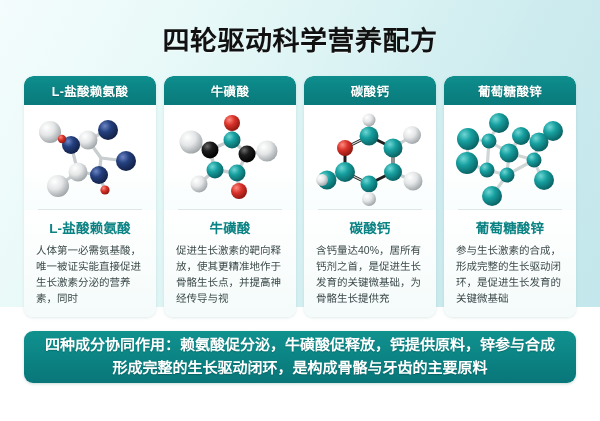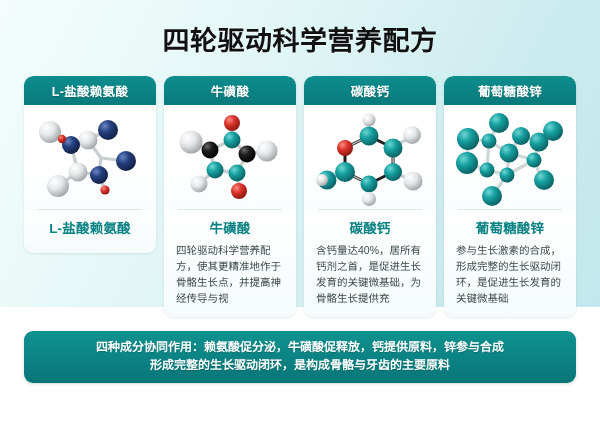--- a/index.html
+++ b/index.html
@@ -37,21 +37,21 @@
     text-align: center;
     text-shadow: 0 1px 0 rgba(255,255,255,0.55);
   }
 
   
   .cards-row {
     margin-top: 18px;
     width: 552px;
     display: flex;
     gap: 8px;
-    align-items: flex-start;
+    align-items: flex-end;
   }
 
   .ingredient-card {
     flex: 1 1 0;
     min-width: 0;
     background: linear-gradient(180deg, #fdfffe 0%, #fbfefe 40%, #eef9f8 100%);
     border-radius: 9px;
     box-shadow: 0 1px 3px rgba(20, 90, 95, 0.13);
     display: flex;
     flex-direction: column;
@@ -129,21 +129,21 @@
     box-shadow: 0 1px 3px rgba(15, 80, 85, 0.22);
     display: flex;
     flex-direction: column;
     align-items: center;
     justify-content: center;
     padding: 7px 16px;
     box-sizing: border-box;
   }
   .summary-line {
     color: #ffffff;
-    font-size: 12px;
+    font-size: 15px;
     font-weight: 700;
     line-height: 1.48;
     text-align: center;
     white-space: nowrap;
     text-shadow: 0 1px 1px rgba(0,0,0,0.2);
   }
 </style>
 </head>
 <body>
 
@@ -196,20 +196,21 @@
           <circle cx="80" cy="20" r="10" fill="url(#gBlue)"></circle>
           <circle cx="98" cy="51" r="10" fill="url(#gBlue)"></circle>
           <circle cx="71" cy="65" r="9" fill="url(#gBlue)"></circle>
           <circle cx="34" cy="29" r="4.2" fill="url(#gRed)"></circle>
           <circle cx="77" cy="80" r="4.6" fill="url(#gRed)"></circle>
         </svg>
       </div>
       <div class="card-divider"></div>
       <div class="card-body">
         <div class="card-subtitle">L-盐酸赖氨酸</div>
+        <div class="card-text">人体第一必需氨基酸，唯一被证实能直接促进生长激素分泌的营养素，同时</div>
       </div>
     </div>
 
     <div class="ingredient-card">
       <div class="card-header">
         <span class="card-header-label">牛磺酸</span>
       </div>
       <div class="molecule-area">
         <svg width="118" height="96" viewBox="0 0 118 96">
           <defs>
@@ -244,21 +245,21 @@
           <circle cx="61" cy="30" r="8.5" fill="url(#gTeal)"></circle>
           <circle cx="44" cy="60" r="8.5" fill="url(#gTeal)"></circle>
           <circle cx="66" cy="63" r="8.5" fill="url(#gTeal)"></circle>
           <circle cx="61" cy="13" r="8" fill="url(#gRed)"></circle>
           <circle cx="68" cy="81" r="8" fill="url(#gRed)"></circle>
         </svg>
       </div>
       <div class="card-divider"></div>
       <div class="card-body">
         <div class="card-subtitle">牛磺酸</div>
-        <div class="card-text">四轮驱动科学营养配方，使其更精准地作于骨骼生长点，并提高神经传导与视</div>
+        <div class="card-text">促进生长激素的靶向释放，使其更精准地作于骨骼生长点，并提高神经传导与视</div>
       </div>
     </div>
 
     <div class="ingredient-card">
       <div class="card-header">
         <span class="card-header-label">碳酸钙</span>
       </div>
       <div class="molecule-area">
         <svg width="118" height="96" viewBox="0 0 118 96">
           <g stroke="#1e1e1e" stroke-width="3" fill="none">

